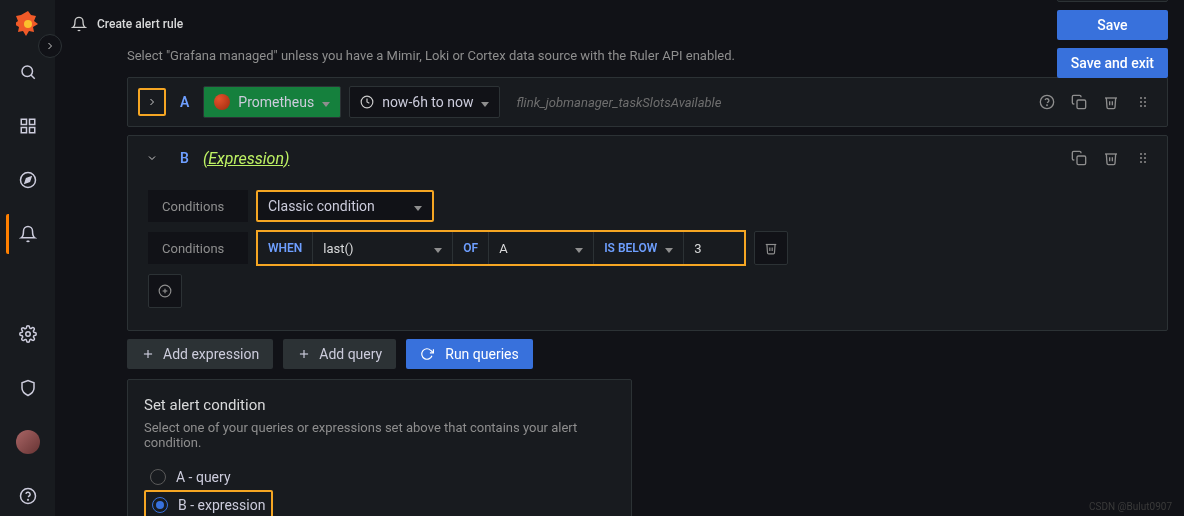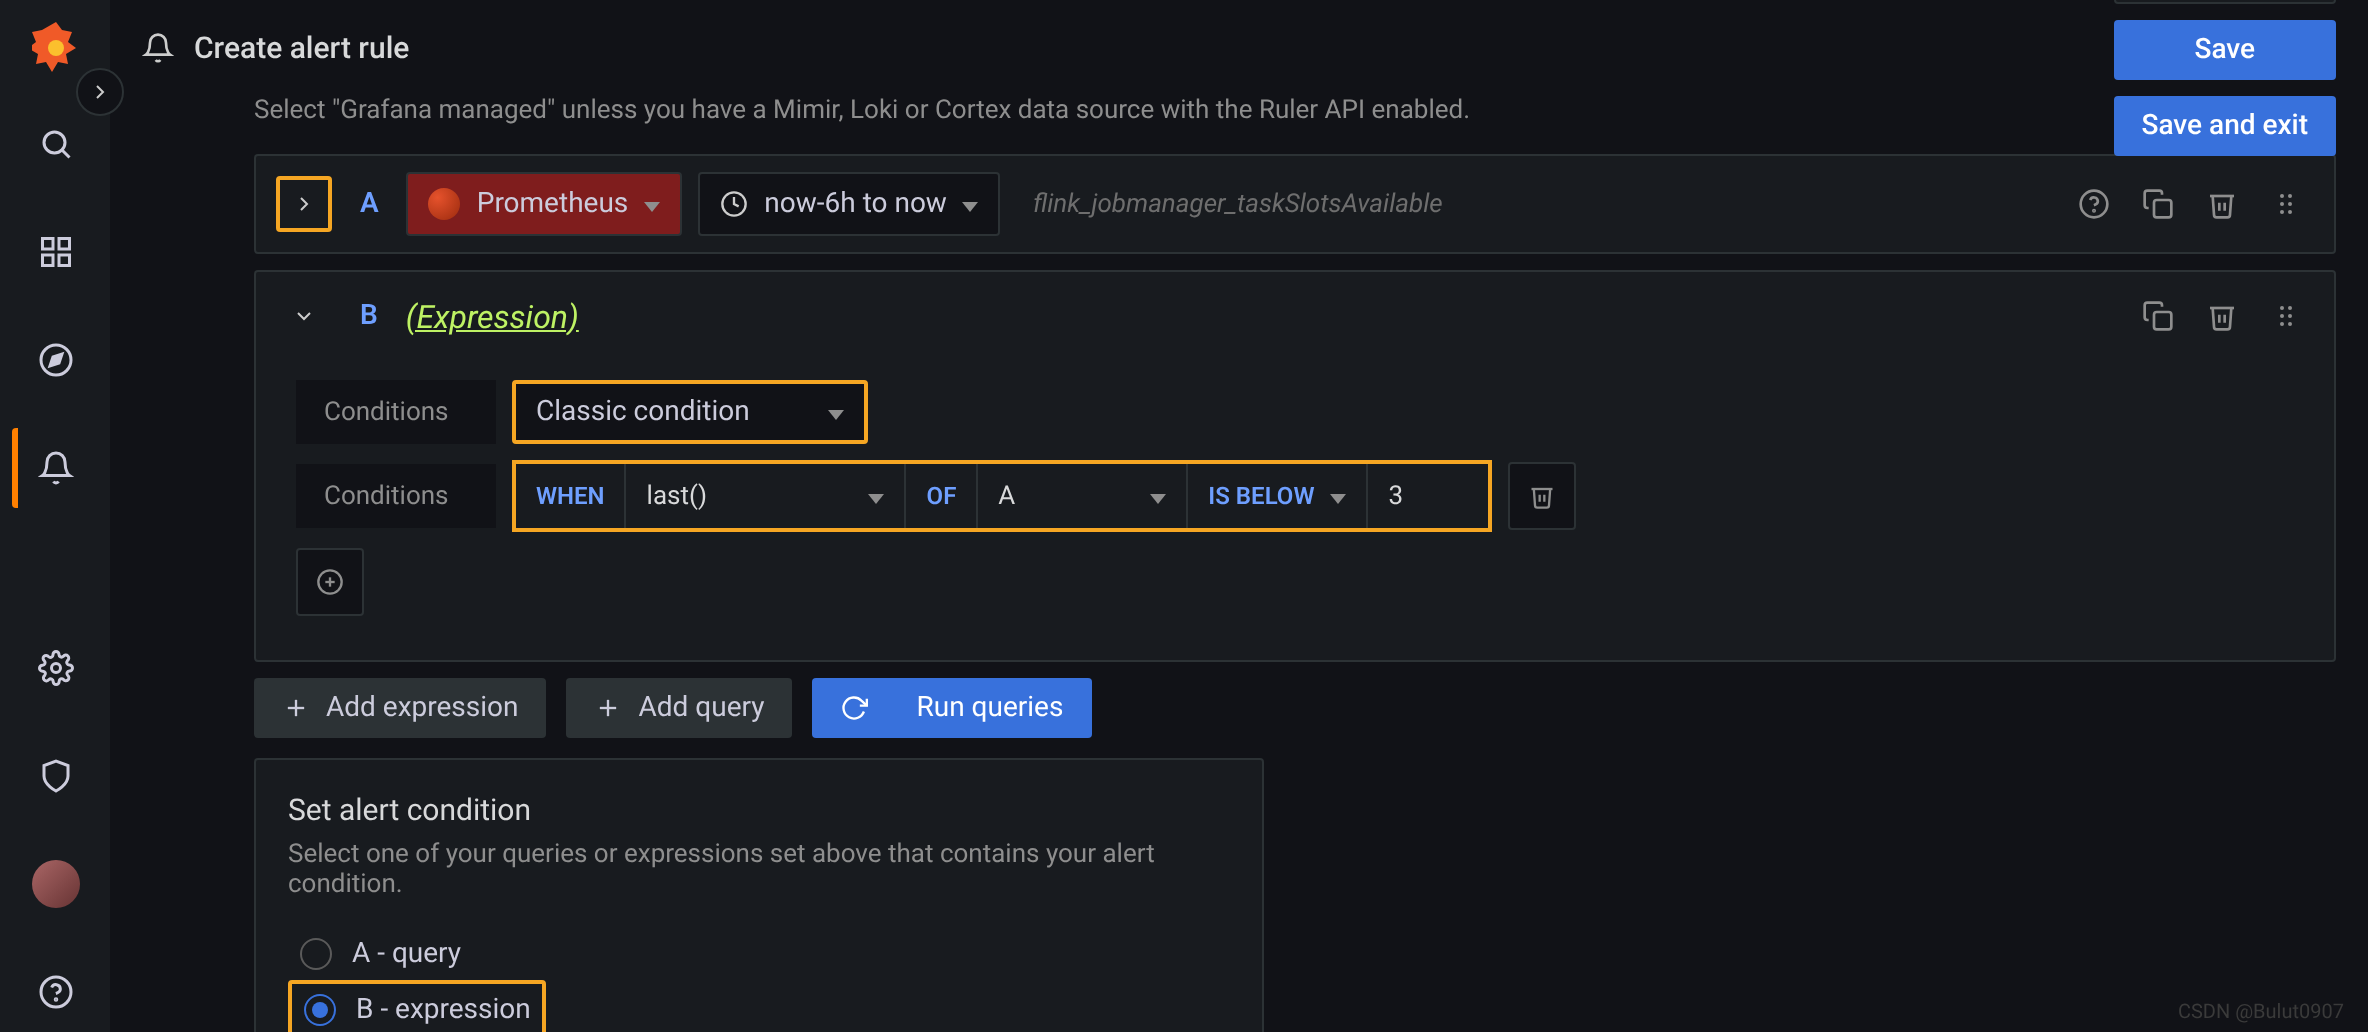--- a/index.html
+++ b/index.html
@@ -7,53 +7,53 @@
 .sidebar { position:absolute; left:0; top:0; width:55px; height:516px; background:#181b1f; display:flex; flex-direction:column; align-items:center; padding-top:10px; gap:14px; }
 .sidebar .logo { width:28px; height:28px; display:flex; align-items:center; justify-content:center; }
 .sidebar-icon { width:40px; height:40px; display:flex; align-items:center; justify-content:center; color:#ccccdc; cursor:pointer; border-radius:2px; }
 .sidebar-icon.active { border-left:3px solid #ff8000; margin-left:-3px; }
 .sidebar-spacer { flex:1; }
 .sidebar-expand { position:absolute; left:38px; top:34px; width:24px; height:24px; background:#111217; border:1px solid #2c3235; border-radius:50%; display:flex; align-items:center; justify-content:center; color:#ccc; cursor:pointer; z-index:10; }
 .avatar { width:24px; height:24px; border-radius:50%; background:linear-gradient(135deg,#a66,#633); }
 .main { position:absolute; left:55px; top:0; right:0; bottom:0; overflow:hidden; }
 .header { height:48px; display:flex; align-items:center; padding:0 16px; }
 .header-title { display:flex; align-items:center; gap:10px; flex:1; }
-.header-title h1 { font-size:15px; font-weight:500; color:#d8d9da; }
+.header-title h1 { font-size:12px; font-weight:500; color:#d8d9da; }
 .header-actions { display:flex; gap:8px;flex-direction:column; }
 .btn { padding:7px 14px; border-radius:2px; border:1px solid transparent; cursor:pointer; font-size:14px; font-weight:500; background:#2c3235; color:#d8d9da; }
 .btn-secondary { background:#181b1f; border:1px solid #2c3235; }
 .btn-primary { background:#3871dc; color:#fff; border:none; }
 .content { padding:0 16px 16px 72px; }
 .helper-text { color:#8e8e8e; font-size:13px; margin-bottom:14px; }
 .panel { background:#181b1f; border:1px solid #2c3235; border-radius:2px; margin-bottom:8px; }
 .query-row { display:flex; align-items:center; padding:8px 10px; gap:8px; }
 .collapse-btn { width:28px; height:28px; display:flex; align-items:center; justify-content:center; cursor:pointer; border-radius:2px; }
 .collapse-btn.hi { border:2px solid #f5a623; }
 .ref-id { color:#6e9fff; font-weight:600; font-size:14px; padding:0 6px; }
-.ds-select { background:#7f1d1d; border:1px solid #2c3235; border-radius:2px; padding:5px 10px; display:flex; align-items:center; gap:8px; cursor:pointer; height:32px; }
+.ds-select { background:#15803d; border:1px solid #2c3235; border-radius:2px; padding:5px 10px; display:flex; align-items:center; gap:8px; cursor:pointer; height:32px; }
 .ds-logo { width:16px; height:16px; border-radius:50%; background:radial-gradient(circle at 30% 30%, #e6522c, #9c2b0e); }
 .time-select { background:#111217; border:1px solid #2c3235; border-radius:2px; padding:5px 10px; display:flex; align-items:center; gap:8px; cursor:pointer; height:32px; }
 .query-preview { color:#6e6e6e; font-style:italic; font-size:13px; flex:1; padding-left:8px; }
 .row-actions { display:flex; gap:4px; margin-left:auto; }
 .icon-btn { width:28px; height:28px; display:flex; align-items:center; justify-content:center; cursor:pointer; color:#8e8e8e; }
 .expr-body { padding:10px 20px 14px 20px; }
 .field-row { display:flex; align-items:center; gap:8px; margin-bottom:8px; }
 .field-label { background:#111217; padding:7px 14px; font-size:13px; color:#8e8e8e; min-width:100px; height:32px; display:flex; align-items:center; }
 .select-input { background:#111217; border:1px solid #2c3235; border-radius:2px; padding:5px 10px; height:32px; display:flex; align-items:center; justify-content:space-between; gap:10px; cursor:pointer; min-width:150px; }
 .select-input.hi { border:2px solid #f5a623; }
 .cond-group { display:flex; border:2px solid #f5a623; border-radius:0; height:36px; }
 .cond-cell { display:flex; align-items:center; padding:0 10px; border-right:1px solid #2c3235; }
 .cond-cell:last-child { border-right:none; }
 .cond-kw { color:#6e9fff; font-size:12px; font-weight:600; }
 .cond-val { color:#d8d9da; font-size:13px; }
 .cond-select { display:flex; align-items:center; gap:8px; cursor:pointer; }
 .small-btn { width:34px; height:34px; background:#111217; border:1px solid #2c3235; display:flex; align-items:center; justify-content:center; cursor:pointer; border-radius:2px; }
 .add-row { display:flex; gap:10px; margin-top:8px; }
 .add-btn { background:#2c3235; padding:7px 14px; display:flex; align-items:center; gap:8px; cursor:pointer; border-radius:2px; font-size:14px; }
-.run-btn { background:#3871dc; color:#fff; padding:7px 14px; display:flex; align-items:center; gap:24px; cursor:pointer; border-radius:2px; font-size:14px; }
+.run-btn { background:#3871dc; color:#fff; padding:7px 14px; display:flex; align-items:center; gap:11px; cursor:pointer; border-radius:2px; font-size:14px; }
 .cond-panel { background:#181b1f; border:1px solid #2c3235; border-radius:2px; padding:16px; margin-top:10px; width:505px; }
 .cond-title { font-size:15px; color:#d8d9da; margin-bottom:6px; }
 .cond-help { font-size:13px; color:#8e8e8e; margin-bottom:14px; }
 .radio-row { display:flex; align-items:center; gap:10px; padding:5px 6px; cursor:pointer; }
 .radio-row.hi { border:2px solid #f5a623; border-radius:2px; width:fit-content; }
 .radio-dot { width:16px; height:16px; border-radius:50%; border:1px solid #5a5a5a; display:flex; align-items:center; justify-content:center; }
 .radio-dot.on { border-color:#3871dc; }
 .radio-dot.on::after { content:""; width:8px; height:8px; border-radius:50%; background:#3871dc; }
 .expr-label { color:#bef264; font-style:italic; font-size:16px;text-decoration:underline; }
 svg { display:block; }

